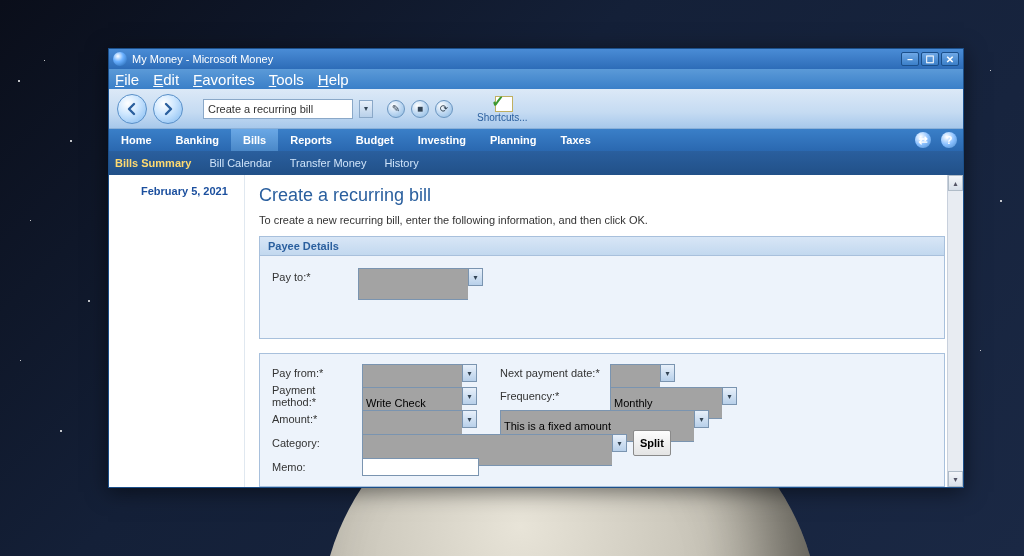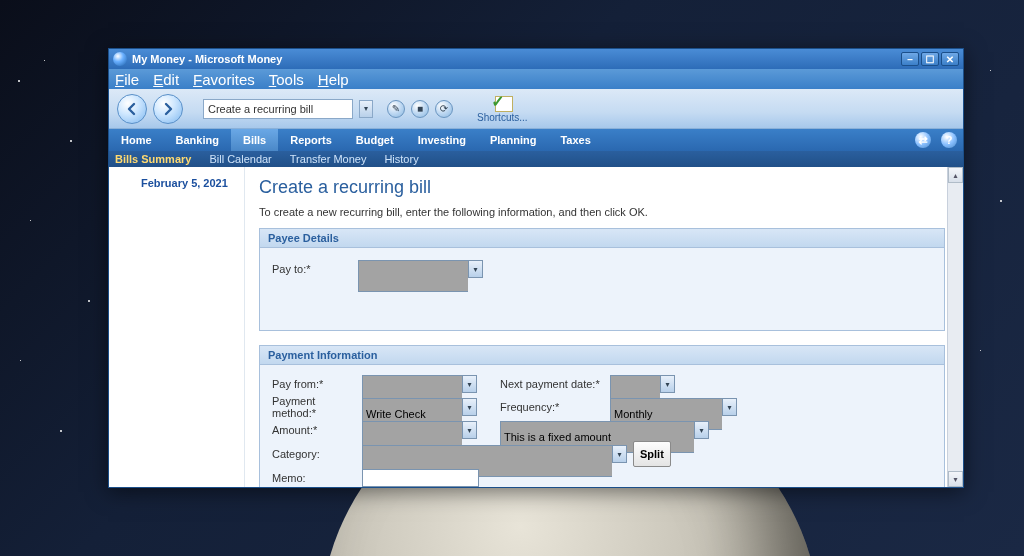--- a/index.html
+++ b/index.html
@@ -28,21 +28,21 @@
     height: 20px;
     background: linear-gradient(#4a8cd6, #2d6cb8);
     display: flex; align-items: center; color: #fff;
     padding: 0 4px; font-size: 11px;
   }
   .titlebar-icon {
     width: 14px; height: 14px; border-radius: 50%;
     background: radial-gradient(circle at 35% 30%, #fff 0%, #6ab0ff 40%, #1b5fa8 100%);
     margin-right: 5px; flex-shrink: 0;
   }
-  .titlebar-text { flex: 1; font-weight: bold; }
+  .titlebar-text { flex: 1; }
   .winbtns { display: flex; gap: 2px; }
   .winbtn {
     width: 18px; height: 14px;
     background: linear-gradient(#6fa8e6,#3b7fc8);
     border: 1px solid #1b4f8a; border-radius: 2px;
     display:flex; align-items:center; justify-content:center;
     color:#fff; font-size:10px; font-weight:bold; cursor:pointer;
   }
   .menubar {
     height: 20px; background: linear-gradient(#5b9ad8, #3a7fc8);
@@ -83,21 +83,21 @@
   .navtabs {
     height: 22px; background: linear-gradient(#3a7fc8,#2a68b0);
     display:flex; align-items:stretch; color:#fff; font-size:11px;
     position:relative;
   }
   .navtab { padding: 0 12px; display:flex; align-items:center; cursor:pointer;font-weight:bold;}
   .navtab.active { background: linear-gradient(#6aa8e6,#4a88c8); }
   .navtabs-right { position:absolute; right:6px; top:0; height:100%; display:flex; align-items:center; gap:10px;}
   .navtabs-right .icn { width:16px;height:16px;border-radius:50%;background:radial-gradient(circle at 35% 30%,#fff,#8ac0ff 50%,#4a88c8);display:flex;align-items:center;justify-content:center;color:#fff;font-size:11px;font-weight:bold;cursor:pointer;}
   .subtabs {
-    height: 16px; background: linear-gradient(#2a5f9e,#215088);
+    height: 24px; background: linear-gradient(#2a5f9e,#215088);
     display:flex; align-items:center; padding:0 6px; color:#cfe4fa; font-size:11px;
   }
   .subtab { margin-right: 18px; cursor:pointer;}
   .subtab.active { color:#ffda70; font-weight:bold;}
   .content { flex:1; display:flex; background:#fff; overflow:hidden; position:relative;margin-left:24px;}
   .sidebar { width:112px; padding:10px 8px; border-right:1px solid #e0e8f0;}
   .sidebar-date { color:#1b4f9e; font-weight:bold; font-size:11px;}
   .main { flex:1; padding: 10px 18px 10px 14px; overflow:auto;}
   .page-title { font-size:18px; color:#2a5f9e; margin-bottom:8px;}
   .page-subtitle { font-size:11px; color:#333; margin-bottom:10px;}
@@ -221,21 +221,20 @@
             <div class="lbl">Pay to:*</div>
             <div class="combo">
               <input style="width: 110px;" value="">
               <div class="dd">▾</div>
             </div>
           </div>
         </div>
       </div>
 
       <div class="panel">
-        <div class="panel-head">Payment Information</div>
         <div class="panel-body">
           <div class="payinfo-grid">
             <div class="lbl2">Pay from:*</div>
             <div class="combo">
                 <input style="width: 100px;" value="">
                 <div class="dd">▾</div>
               </div>
             <div></div>
             <div class="lbl2">Next payment date:*</div>
             <div class="combo">

